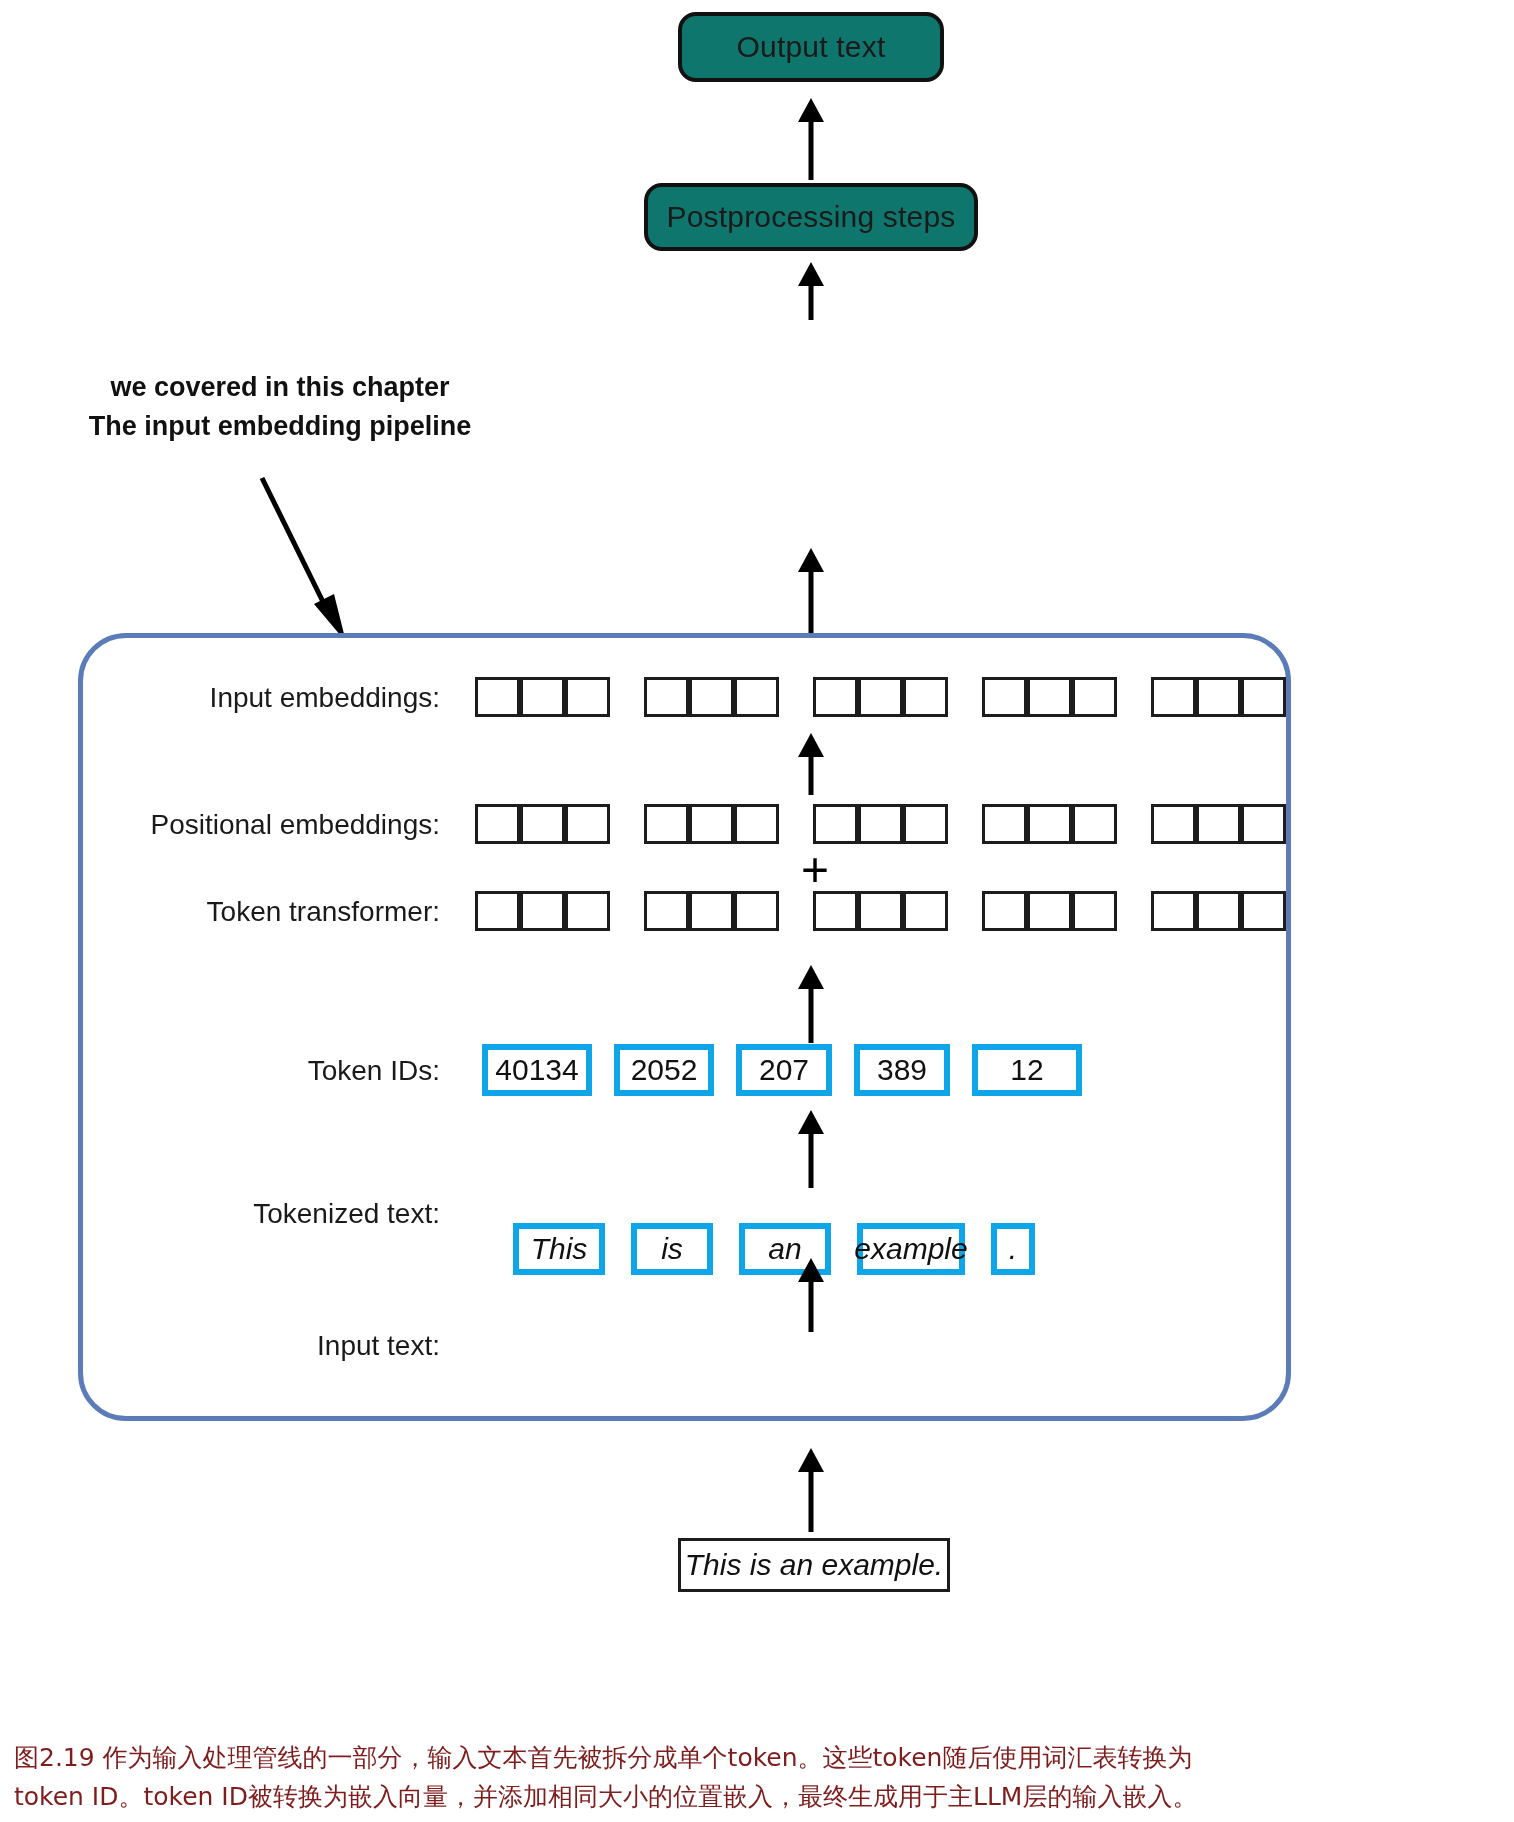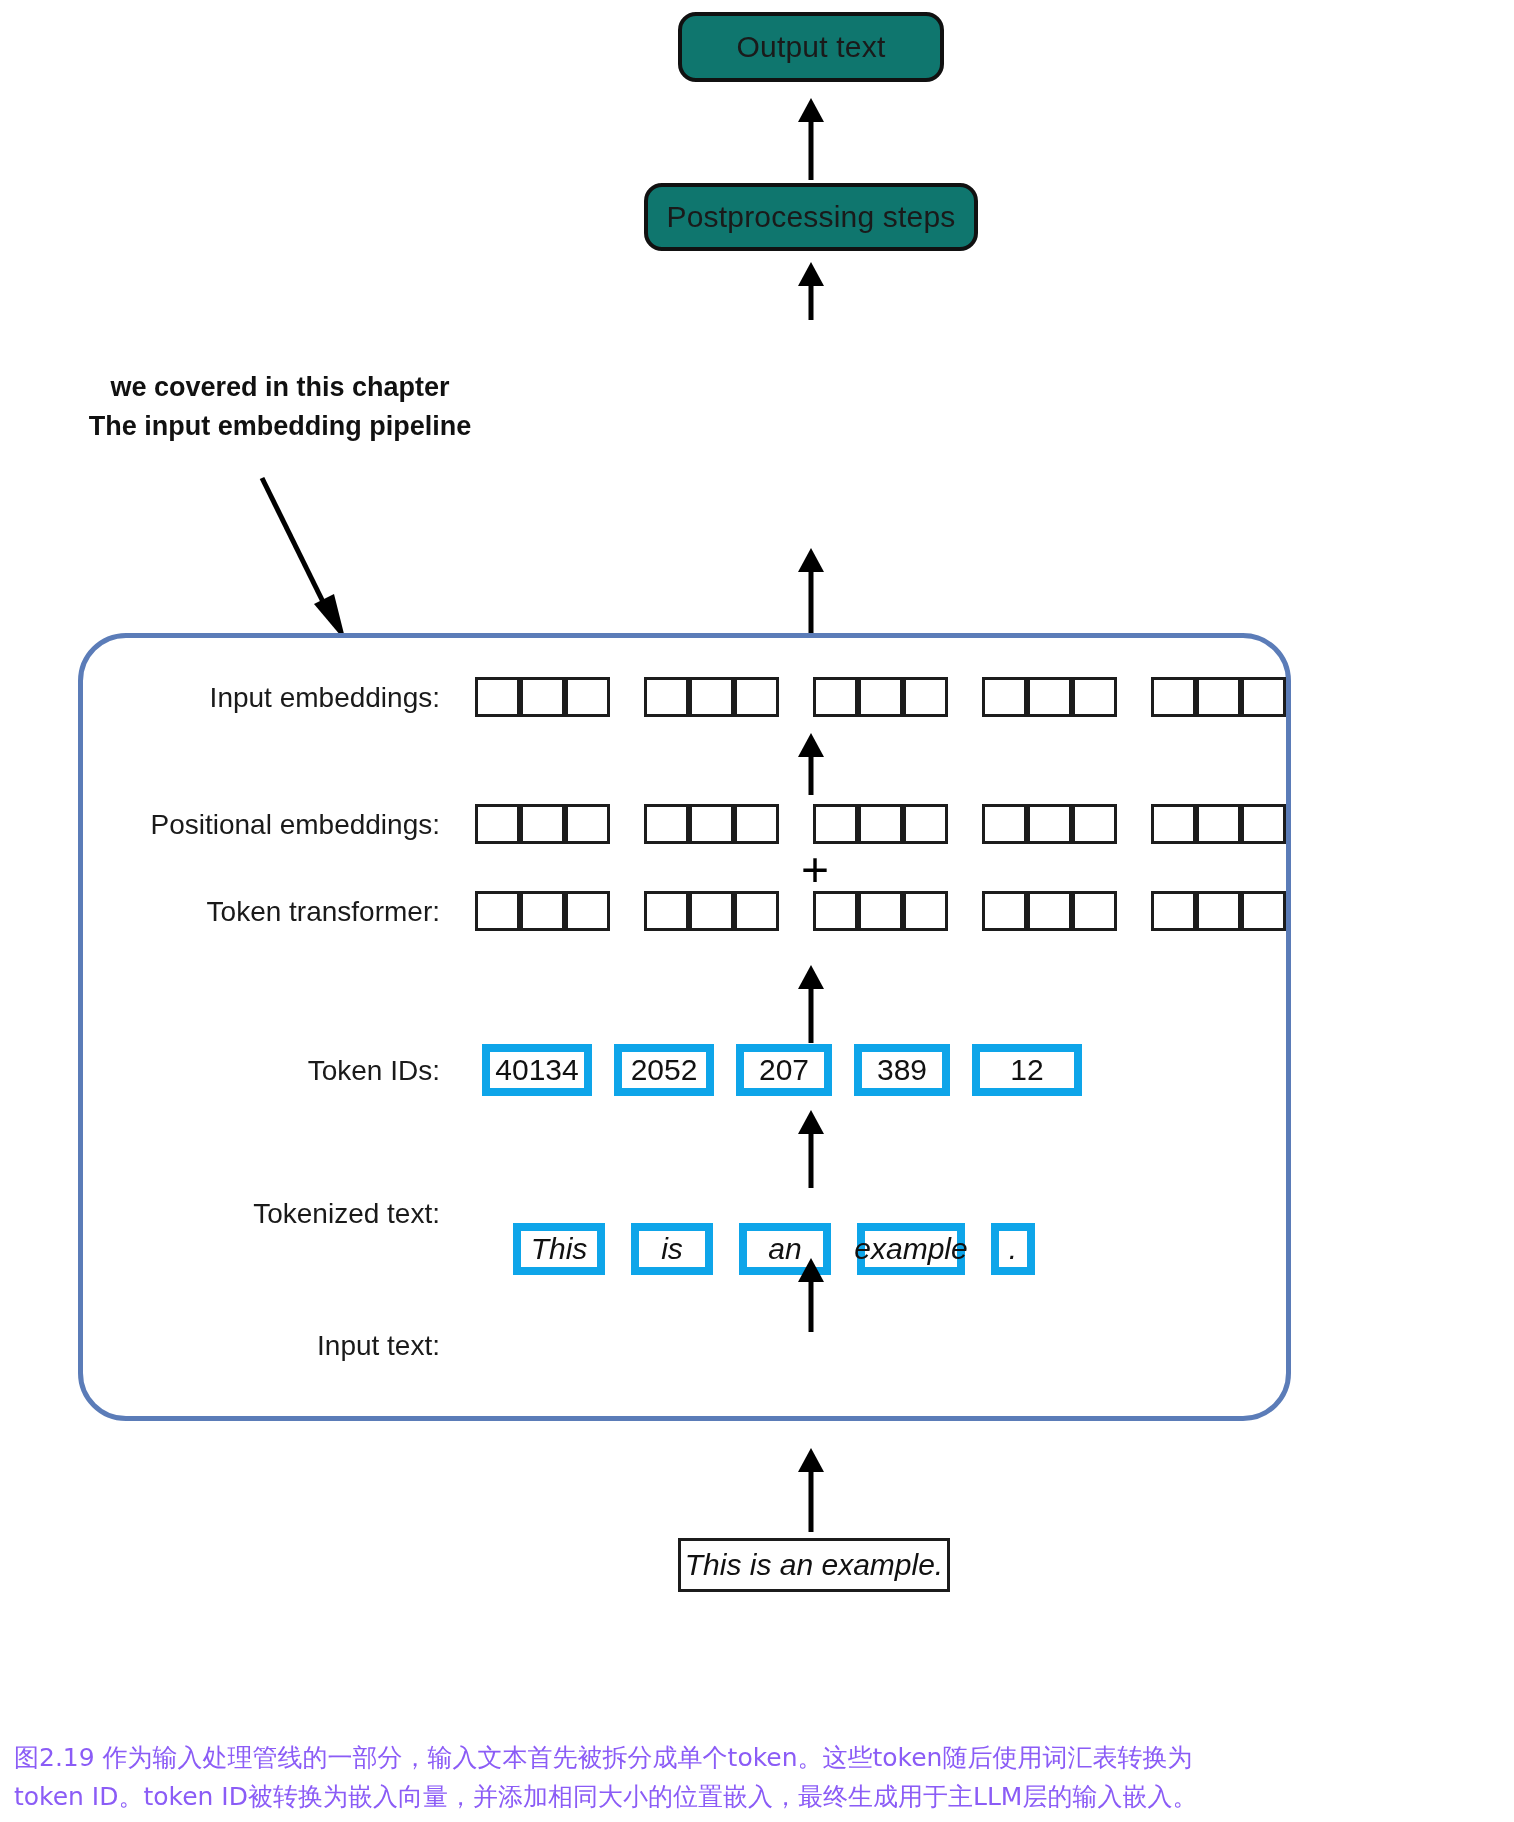--- a/index.html
+++ b/index.html
@@ -145,21 +145,21 @@
   }
 
   
   .val-row {
     position: absolute;
     display: flex;
     align-items: center;
   }
   .val-box {
     box-sizing: border-box;
-    border: 8px solid #0ea5e9;
+    border: 6px solid #0ea5e9;
     background: #ffffff;
     display: flex;
     align-items: center;
     justify-content: center;
     font-size: 30px;
     color: #111111;
     white-space: nowrap;
     height: 52px;
   }
   .val-box.italic { font-style: italic; }
@@ -182,21 +182,21 @@
     display: flex; align-items: center; justify-content: center;
     font-size: 48px; line-height: 1; color: #000000; font-weight: 500;
   }
 
   
   #figure-caption {
     position: absolute;
     left: 14px; top: 1738px; width: 1490px;
     font-size: 25px;
     line-height: 1.56;
-    color: #8b5cf6;
+    color: #7f1d1d;
     font-family: "DejaVu Sans", "Liberation Sans", sans-serif;
   }
   #figure-caption .cline { display: block; white-space: nowrap; }
 </style>
 </head>
 <body>
 
 <div class="stage">
 
   <div class="pill" id="output-text-box">Output text</div>

